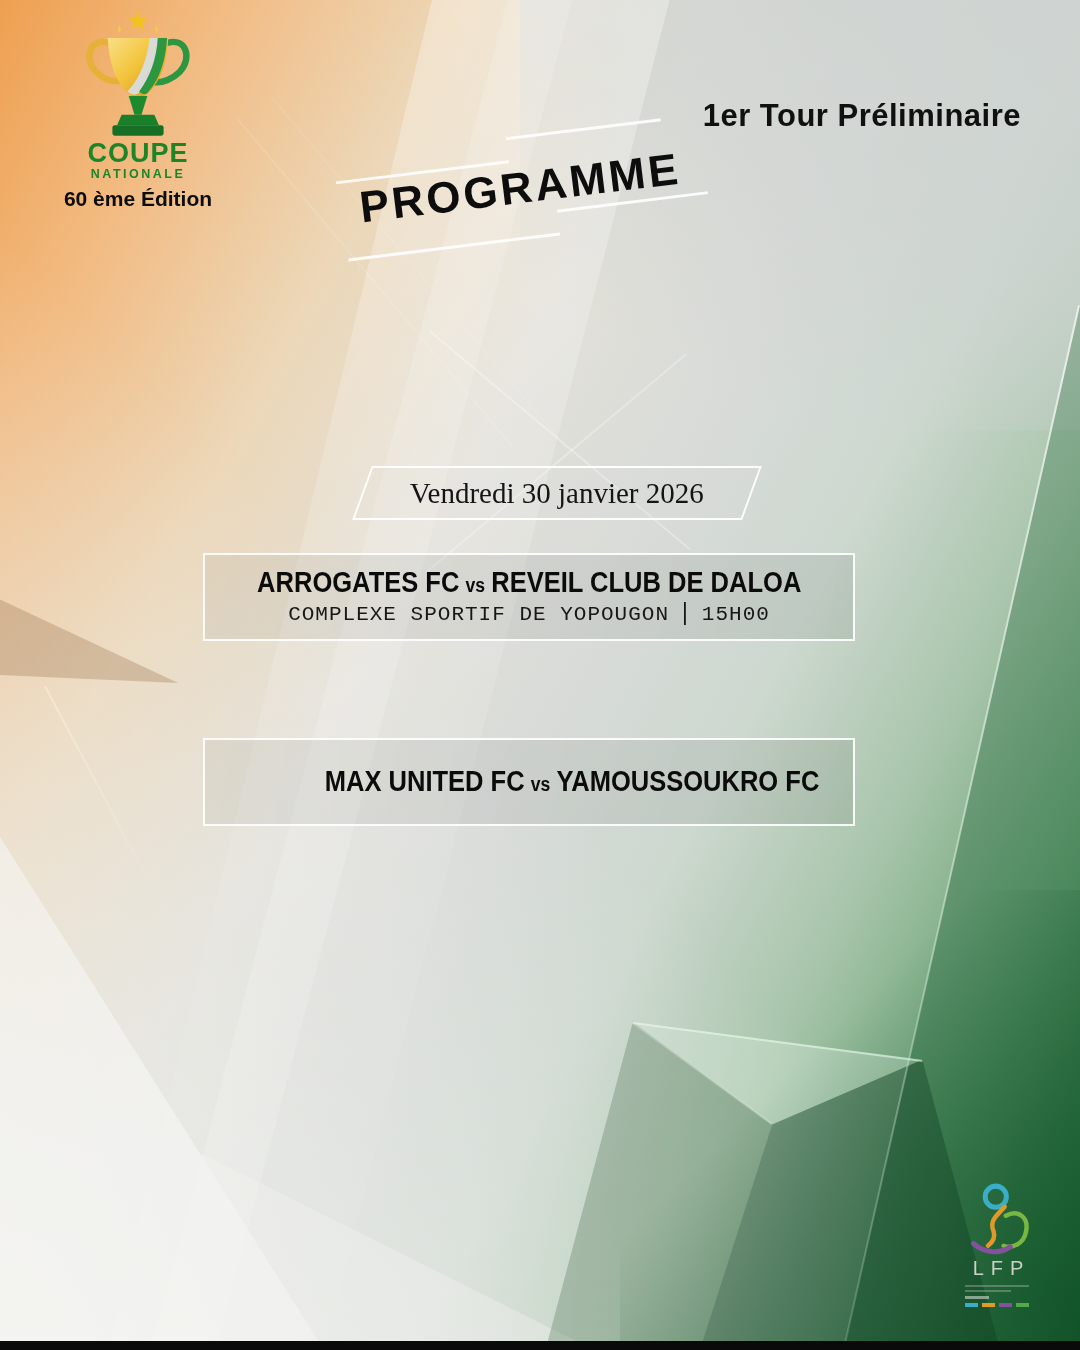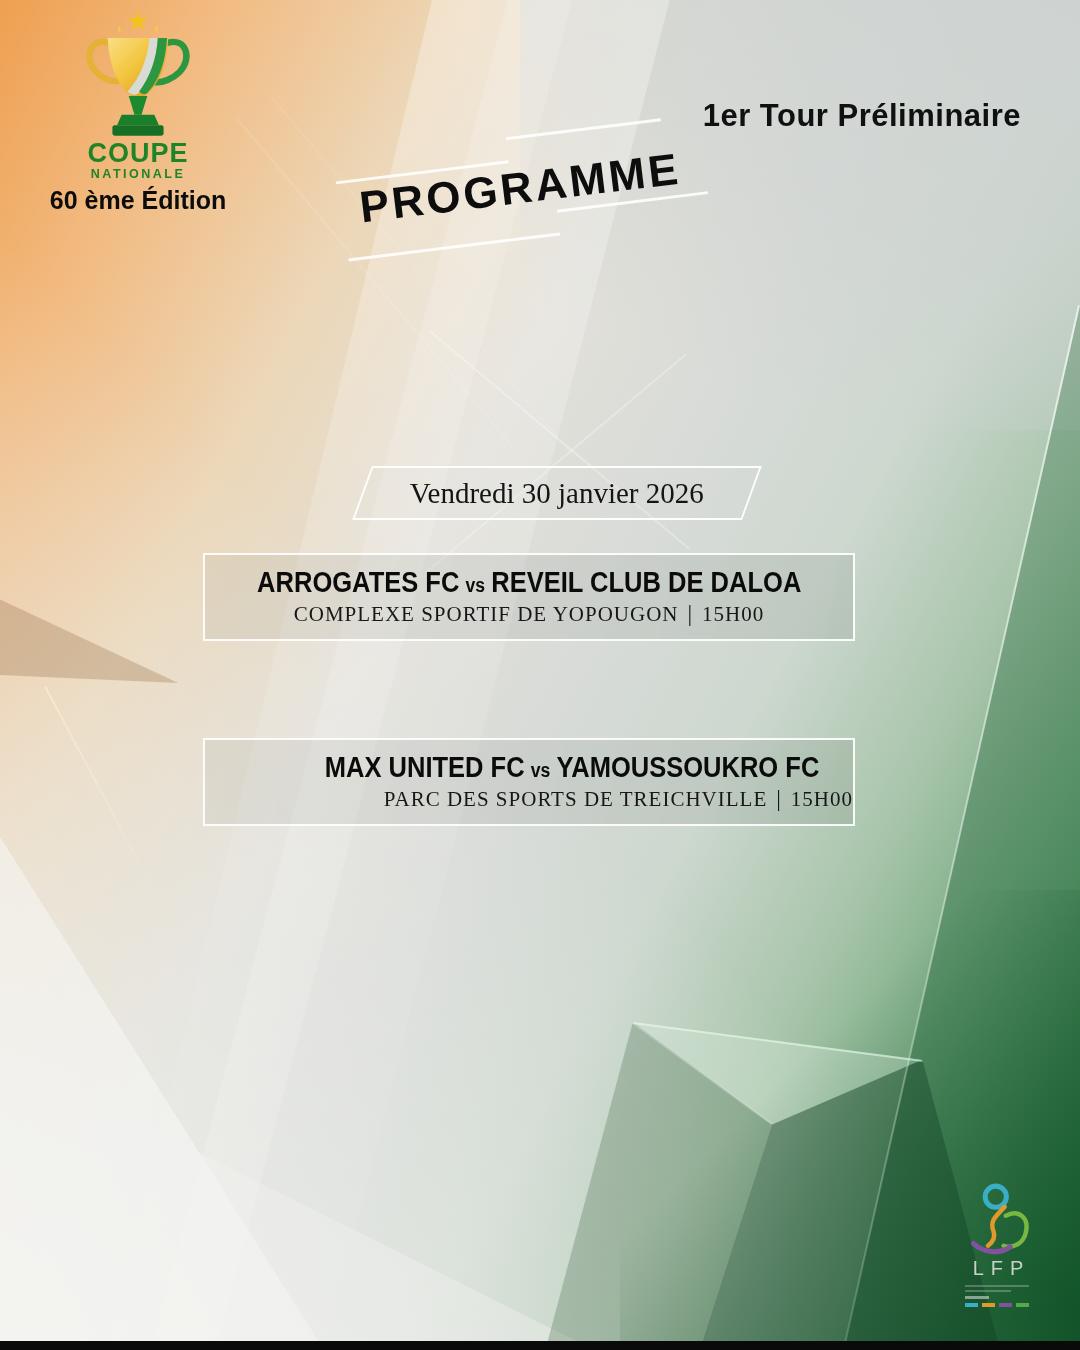--- a/index.html
+++ b/index.html
@@ -26,21 +26,21 @@
   .corner-dark{position:absolute;right:0;bottom:0;width:460px;height:460px;pointer-events:none;
     background:linear-gradient(315deg,rgba(8,66,30,0.55),rgba(8,66,30,0) 62%);}
   .ray{position:absolute;height:2px;transform-origin:0 0;pointer-events:none;background:rgba(255,255,255,0.55);}
   .vray{position:absolute;width:2px;transform-origin:0 0;pointer-events:none;}
 
   
   .logo-block{position:absolute;left:43px;top:10px;width:190px;text-align:center;}
   .logo-block svg{display:block;margin:0 auto;}
   .coupe{color:#1e8428;font-weight:700;font-size:27px;letter-spacing:1px;line-height:1;margin-top:2px;}
   .nationale{color:#1e8428;font-weight:700;font-size:12.5px;letter-spacing:2.5px;line-height:1.2;}
-  .edition{color:#0c0c0c;font-weight:700;font-size:25px;margin-top:6px;line-height:1;}
+  .edition{color:#0c0c0c;font-weight:700;font-size:21px;margin-top:6px;line-height:1;}
   .round{position:absolute;right:59px;top:98px;font-size:31px;font-weight:700;color:#101010;letter-spacing:0.5px;}
 
   
   .prog-wrap{position:absolute;left:330px;top:136px;width:380px;transform:rotate(-7deg);}
   .pline{height:3px;background:rgba(255,255,255,0.88);}
   .pl1{margin-left:48%;width:41%;}
   .pl2{margin-top:20px;margin-left:2%;width:46%;}
   .prog-title{text-align:center;font-size:44px;font-weight:700;letter-spacing:3px;color:#0d0d0d;margin:3px 0;line-height:1.05;}
   .pl3{margin-left:59%;width:40%;}
   .pl4{margin-top:20px;margin-left:3%;width:56%;}
@@ -52,21 +52,21 @@
   .date-banner span{transform:skewX(20deg);font-family:"Liberation Serif",serif;font-size:29px;color:#141414;}
 
   
   .match{position:absolute;left:203px;width:652px;height:88px;
     border:2px solid rgba(255,255,255,0.92);
     background:linear-gradient(100deg,rgba(125,130,126,0.10),rgba(105,115,108,0.15));
     display:flex;flex-direction:column;align-items:center;justify-content:center;box-sizing:border-box;}
   .m1{top:553px;} .m2{top:645px;} .m3{top:738px;align-items:flex-end;}
   .team-line{white-space:nowrap;font-weight:700;font-size:29px;color:#0b0b0b;transform:scaleX(0.88);line-height:1.1;}
   .vs{font-size:20px;padding:0 7px;}
-  .venue-line{white-space:nowrap;font-family:Liberation Serif, serif;font-size:21px;color:#171717;letter-spacing:1px;margin-top:2px;}
+  .venue-line{white-space:nowrap;font-family:Liberation Mono, monospace;font-size:21px;color:#171717;letter-spacing:1px;margin-top:2px;}
   .pipe{padding:0 9px;font-size:23px;}
 
   
   .lfp-block{position:absolute;left:938px;top:1182px;width:120px;text-align:center;}
   .lfp-block svg{display:block;margin:0 auto 2px auto;}
   .lfp-word{color:#c9d2ca;font-weight:400;font-size:20px;letter-spacing:7px;line-height:1;margin-left:7px;}
   .fineprint{width:66px;margin:7px auto 0 auto;text-align:left;}
   .fp-bar{height:2px;background:rgba(215,222,216,0.30);margin-top:3px;}
   .fp-bold{width:24px;height:3px;background:rgba(225,232,226,0.55);margin-top:4px;}
   .dash-row{margin-top:4px;display:flex;gap:4px;}
@@ -149,23 +149,20 @@
     <div class="venue-line">
       <span>COMPLEXE SPORTIF DE YOPOUGON</span><span class="pipe">|</span><span>15H00</span>
     </div>
   </div>
 
 
   <div class="match m3">
     <div class="team-line">
       <span>MAX UNITED FC</span><span class="vs">vs</span><span>YAMOUSSOUKRO FC</span>
     </div>
-    <div class="venue-line">
-      <span>PARC DES SPORTS DE TREICHVILLE</span><span class="pipe">|</span><span>15H00</span>
-    </div>
   </div>
 
   <div class="lfp-block">
     <svg width="78" height="74" viewBox="0 0 70 66">
       <circle cx="33" cy="13" r="9.5" stroke="#3aaec6" stroke-width="4.5" fill="none"></circle>
       <path d="M41,22 C34,30 27,34 31,44 C33,50 30,54 26,57" stroke="#e09a2c" stroke-width="4" fill="none" stroke-linecap="round"></path>
       <path d="M42,30 C54,24 63,32 60,45 C58,55 48,60 40,57" stroke="#79b743" stroke-width="4" fill="none" stroke-linecap="round"></path>
       <path d="M13,55 C22,63 36,65 46,58" stroke="#84519f" stroke-width="4.5" fill="none" stroke-linecap="round"></path>
     </svg>
     <div class="lfp-word">LFP</div>

